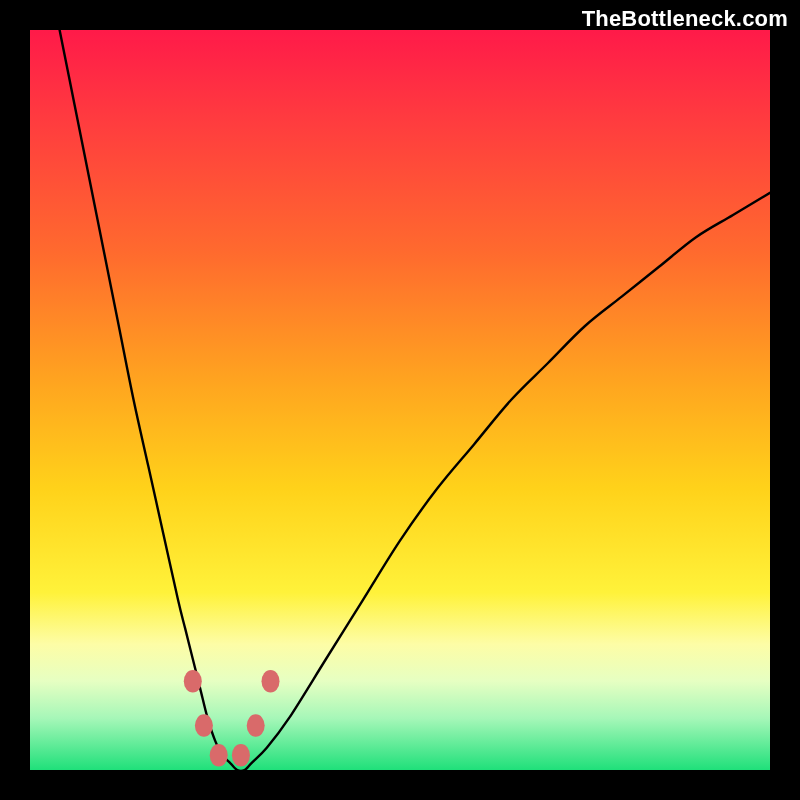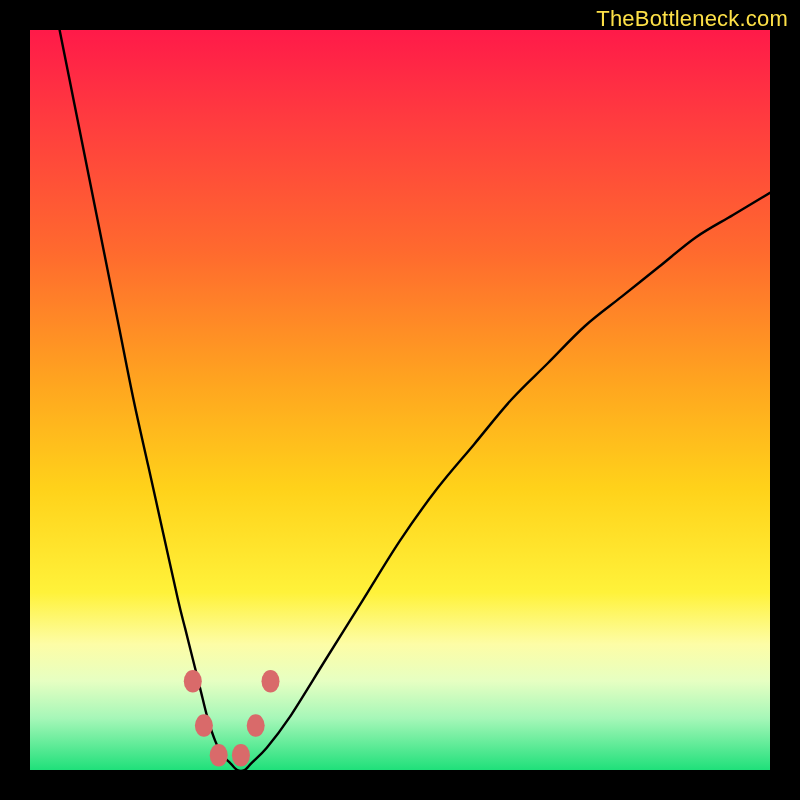--- a/index.html
+++ b/index.html
@@ -14,23 +14,23 @@
   .frame {
     position: relative;
     width: 800px;
     height: 800px;
     background: #000;
   }
   .watermark {
     position: absolute;
     top: 6px;
     right: 12px;
-    color: #fde047;
+    color: #ffffff;
     font-size: 22px;
-    font-weight: 400;
+    font-weight: 700;
     letter-spacing: 0.2px;
     z-index: 10;
   }
   .plot-area {
     position: absolute;
     left: 30px;
     top: 30px;
     width: 740px;
     height: 740px;
     overflow: hidden;

